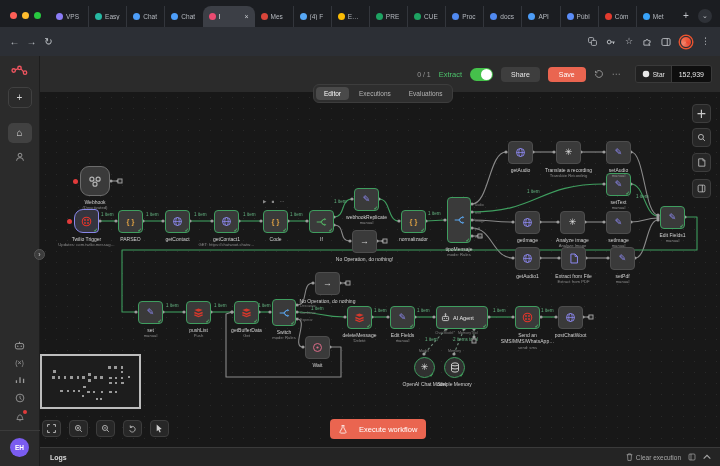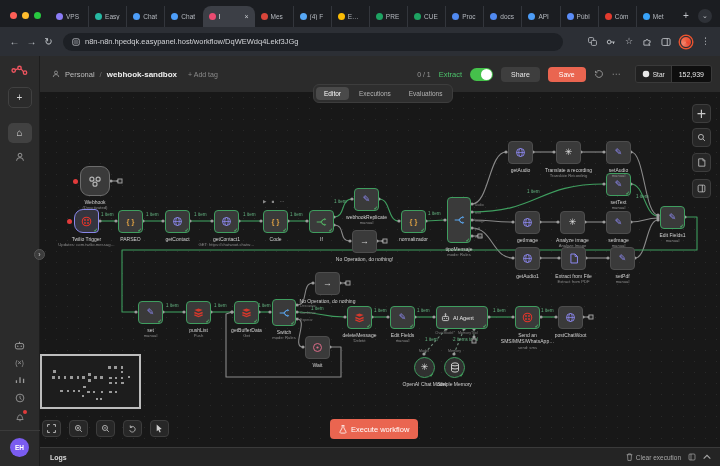--- a/index.html
+++ b/index.html
@@ -81,21 +81,21 @@
   .nlabel .l2 { font-size:4.2px; color:#8c8c8c; line-height:1.3; }
   .ntb { position:absolute; font-size:4.5px; color:#8a8a8a; letter-spacing:2px; z-index:5; }
 
   .fl-btn { position:absolute; left:652px; width:19px; height:19px; background:#272727; border:1px solid #3d3d3d; border-radius:4px; color:#c9c9c9; display:flex; align-items:center; justify-content:center; z-index:10; }
 
   .minimap { position:absolute; left:0px; top:262px; width:101px; height:55px; background:#1d1d1d; border:2px solid #bdbdbd; z-index:10; }
   .mmdot { position:absolute; width:2.5px; height:2.5px; background:#9a9a9a; }
   .controls { position:absolute; left:2px; top:328px; display:flex; gap:8px; z-index:10; }
   .ctl { width:19px; height:17px; background:#272727; border:1px solid #3d3d3d; border-radius:4px; color:#c9c9c9; display:flex; align-items:center; justify-content:center; }
 
-  .execbtn { position:absolute; left:290px; top:327px; height:20px; padding:0 9px; background:#ea6550; border-radius:4px; color:#fff; font-size:7.5px; display:flex; align-items:center; gap:4px; z-index:10; }
+  .execbtn { position:absolute; left:290px; top:327px; height:20px; padding:0 9px; background:#ea6550; border-radius:4px; color:#fff; font-size:7.5px; display:flex; align-items:center; gap:12px; z-index:10; }
 
   .logsbar { position:absolute; left:40px; top:391px; width:680px; height:19px; background:#242424; border-top:1px solid #3a3a3a; display:flex; align-items:center; z-index:20; }
   .logsbar .ltitle { font-size:7px; font-weight:bold; color:#dadada; margin-left:10px; }
   .logsbar .lright { margin-left:auto; display:flex; align-items:center; gap:7px; padding-right:9px; }
   .logsbar .clearlbl { font-size:6.5px; color:#a8a8a8; display:flex; align-items:center; gap:3px; }
   svg { display:block; }
 </style>
 </head>
 <body>
 
@@ -175,29 +175,20 @@
         </div>
       </div>
     <div class="newtab">+</div>
     <div class="tabchev">⌄</div>
   </div>
 
   <div class="urlrow">
     <span class="navic" style="margin-left:6px">←</span>
     <span class="navic">→</span>
     <span class="navic">↻</span>
-    <div class="omnibox">
-      <span class="cicon">
-          <svg width="8" height="8" viewBox="0 0 16 16">
-            <rect x="1.5" y="1.5" width="13" height="13" rx="3" fill="none" stroke="#c0c3c8" stroke-width="1.6"></rect>
-            <path d="M4,6 h8 M4,10 h8" stroke="#c0c3c8" stroke-width="1.4"></path>
-          </svg>
-        </span>
-      <span class="url">n8n-n8n.hpedqk.easypanel.host/workflow/DqWEWdq4Lekf3JGg</span>
-    </div>
     <div class="chromeicons">
       <span class="cicon">
           <svg width="9" height="9" viewBox="0 0 16 16">
             <rect x="1" y="1" width="9" height="9" rx="2" fill="none" stroke="#c0c3c8" stroke-width="1.4"></rect>
             <rect x="6" y="6" width="9" height="9" rx="2" fill="#2c2f35" stroke="#c0c3c8" stroke-width="1.4"></rect>
           </svg>
         </span>
       <span class="cicon">
           <svg width="10" height="10" viewBox="0 0 16 16">
             <circle cx="5" cy="8" r="3" fill="none" stroke="#c0c3c8" stroke-width="1.5"></circle>
@@ -267,30 +258,20 @@
             </svg>
             <span class="belldot"></span>
           </div>
         <div class="sb-divider"></div>
         <div class="avatar">EH</div>
       </div>
     </div>
     <div class="sb-toggle">›</div>
 
     <div class="n8n-header">
-      <div class="crumb">
-        <svg width="8" height="8" viewBox="0 0 16 16">
-            <circle cx="8" cy="5" r="3" fill="none" stroke="#9b9b9b" stroke-width="1.6"></circle>
-            <path d="M2.5,14 a5.5,5 0 0 1 11,0" fill="none" stroke="#9b9b9b" stroke-width="1.6"></path>
-          </svg>
-        <span class="proj">Personal</span>
-        <span class="sep">/</span>
-        <span class="wf">webhook-sandbox</span>
-        <span class="addtag">+ Add tag</span>
-      </div>
       <div class="hdr-right">
         <span class="progress">0 / 1</span>
         <span class="activelbl">Extract</span>
         <span class="toggle">
             <span class="knob"></span>
           </span>
         <span class="btn-share">Share</span>
         <span class="btn-save">Save</span>
         <span class="hico">
             <svg width="10" height="10" viewBox="0 0 16 16">

